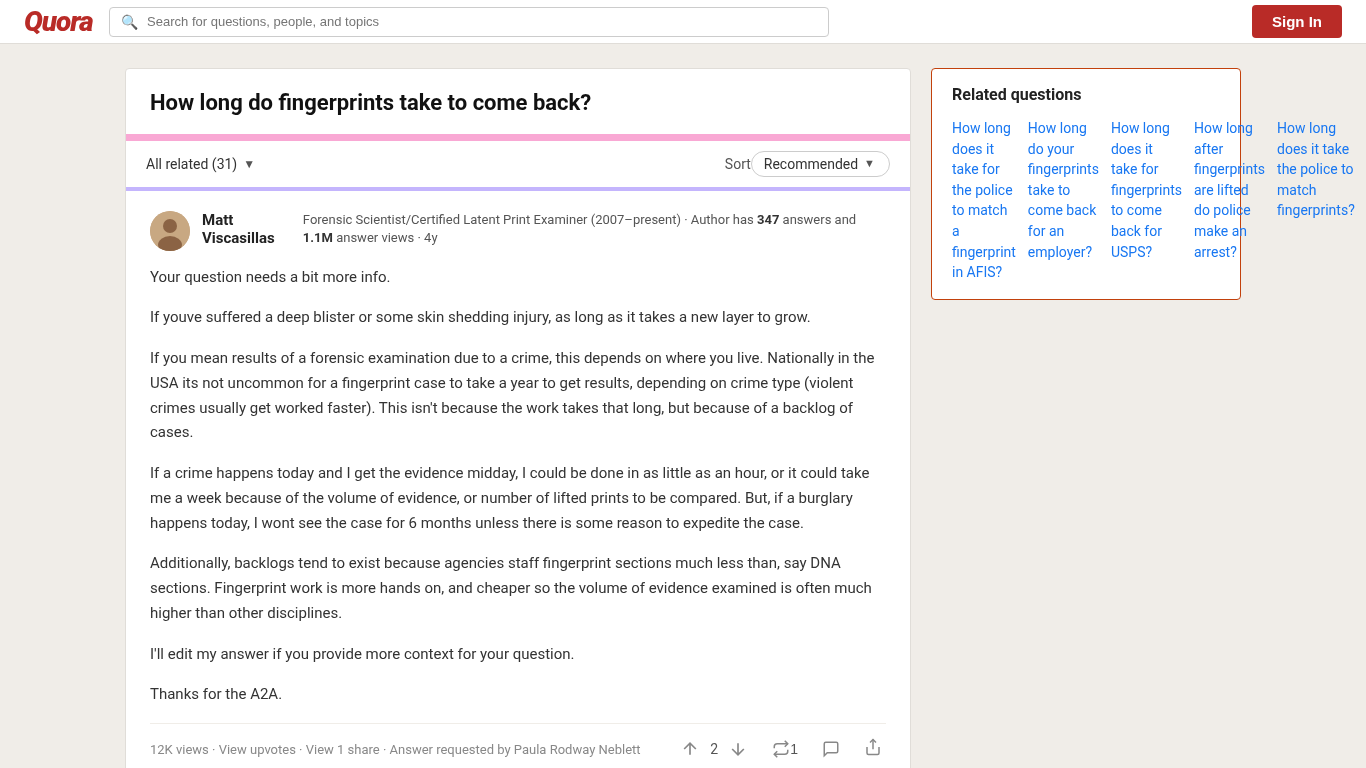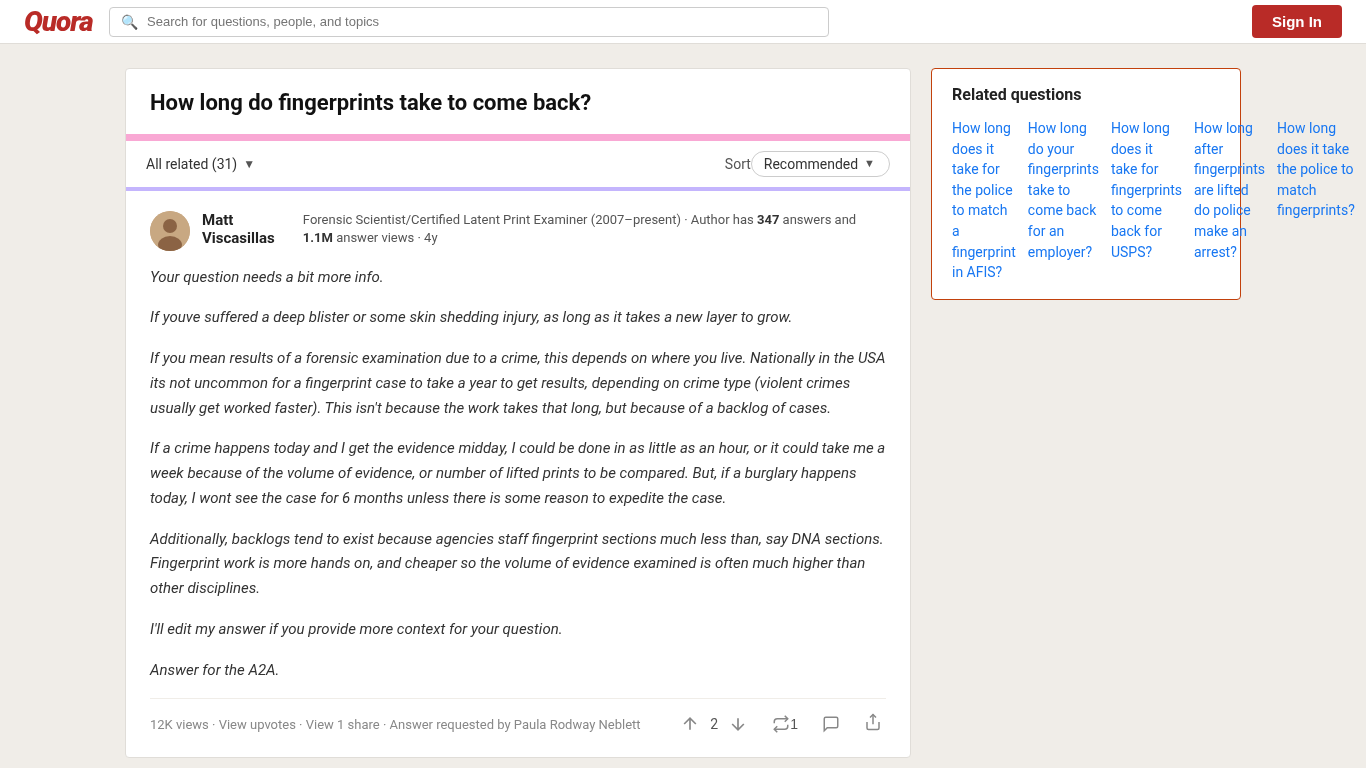--- a/index.html
+++ b/index.html
@@ -169,21 +169,20 @@
       color: #333;
     }
 
     .answer-body {
       font-size: 15px;
       color: #333;
       line-height: 1.65;
     }
     .answer-body p {
       margin-bottom: 16px;
-      font-style: italic;
     }
     .answer-body p:last-child {
       margin-bottom: 0;
     }
 
     
     .answer-footer {
       margin-top: 16px;
       padding-top: 12px;
       border-top: 1px solid #f0ede8;
@@ -337,21 +336,21 @@
         </div>
       </div>
 
       <div class="answer-body">
         <p>Your question needs a bit more info.</p>
         <p>If youve suffered a deep blister or some skin shedding injury, as long as it takes a new layer to grow.</p>
         <p>If you mean results of a forensic examination due to a crime, this depends on where you live. Nationally in the USA its not uncommon for a fingerprint case to take a year to get results, depending on crime type (violent crimes usually get worked faster). This isn't because the work takes that long, but because of a backlog of cases.</p>
         <p>If a crime happens today and I get the evidence midday, I could be done in as little as an hour, or it could take me a week because of the volume of evidence, or number of lifted prints to be compared. But, if a burglary happens today, I wont see the case for 6 months unless there is some reason to expedite the case.</p>
         <p>Additionally, backlogs tend to exist because agencies staff fingerprint sections much less than, say DNA sections. Fingerprint work is more hands on, and cheaper so the volume of evidence examined is often much higher than other disciplines.</p>
         <p>I'll edit my answer if you provide more context for your question.</p>
-        <p>Answer for the A2A.</p>
+        <p>Thanks for the A2A.</p>
       </div>
 
       <div class="answer-footer">
         <span class="footer-stats">12K views · View upvotes · View 1 share · Answer requested by Paula Rodway Neblett</span>
         <div class="footer-actions">
           <div class="vote-area">
             <button class="vote-btn" title="Upvote">
               <svg width="20" height="20" viewBox="0 0 24 24" fill="none" stroke="#888" stroke-width="2">
                   <path d="M12 19V5M5 12l7-7 7 7"></path>
                 </svg>

